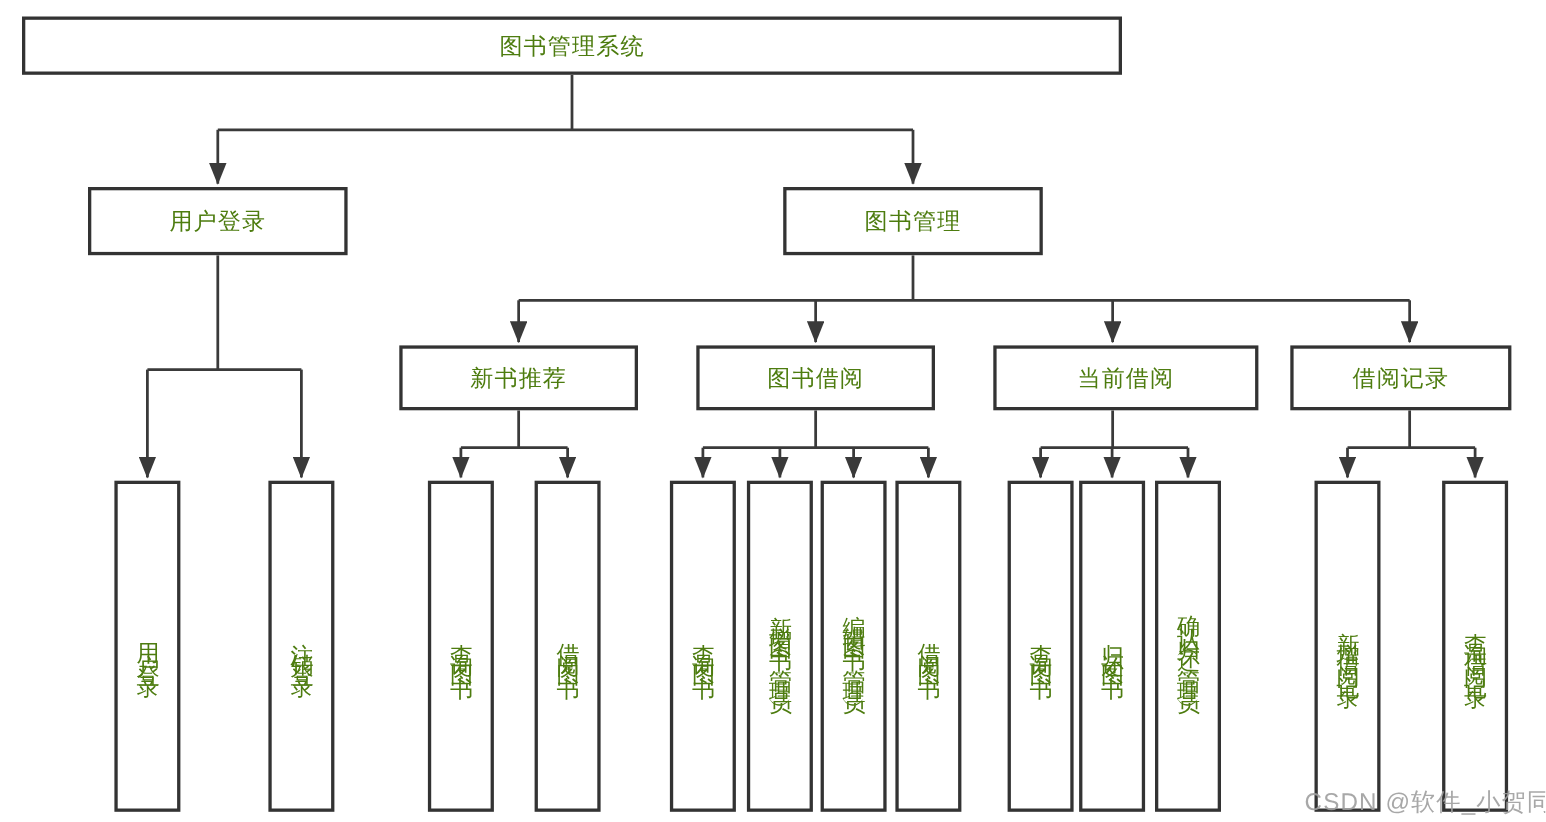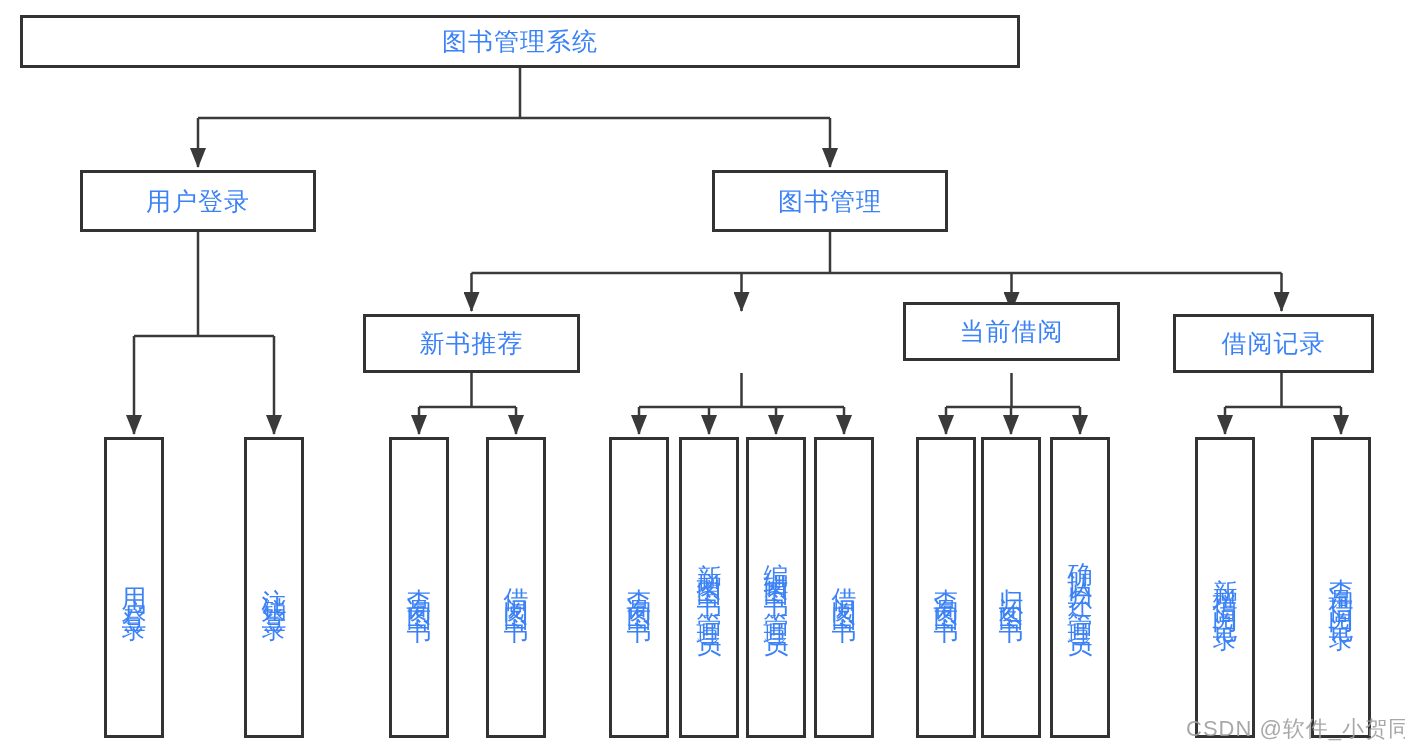--- a/index.html
+++ b/index.html
@@ -32,22 +32,22 @@
     stroke: none;
   }
   .node {
     position: absolute;
     box-sizing: border-box;
     background: #ffffff;
     border: 3px solid #333333;
     display: flex;
     align-items: center;
     justify-content: center;
-    color: #3b82f6;
-    font-size: 25px;
+    color: #4d7c0f;
+    font-size: 21px;
     letter-spacing: 1px;
     text-align: center;
   }
   .node.v span {
     writing-mode: vertical-lr;
     text-orientation: mixed;
     letter-spacing: 10px;
     line-height: 1;
   }
   .watermark {
@@ -107,21 +107,24 @@
   <div class="node" style="left:80px;top:170px;width:236px;height:62px">
     <span>用户登录</span>
   </div>
   <div class="node" style="left:363px;top:314px;width:217px;height:59px">
     <span>新书推荐</span>
   </div>
 
   <div class="node" style="left:712px;top:170px;width:236px;height:62px">
     <span>图书管理</span>
   </div>
-  <div class="node" style="left:903px;top:302px;width:217px;height:59px">
+  <div class="node" style="left:633px;top:314px;width:217px;height:59px">
+    <span>图书借阅</span>
+  </div>
+  <div class="node" style="left:903px;top:314px;width:241px;height:59px">
     <span>当前借阅</span>
   </div>
   <div class="node" style="left:1173px;top:314px;width:201px;height:59px">
     <span>借阅记录</span>
   </div>
 
   <div class="node v" style="left:104px;top:437px;width:60px;height:301px">
     <span>用户登录</span>
   </div>
   <div class="node v" style="left:244px;top:437px;width:60px;height:301px">

